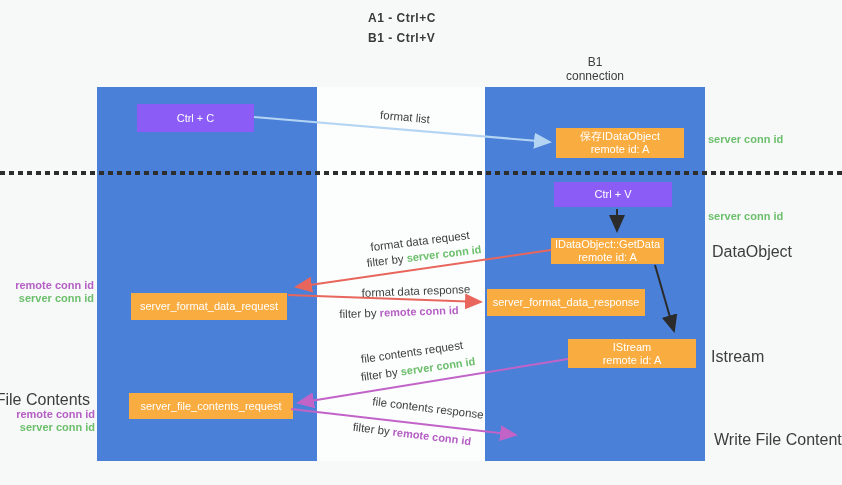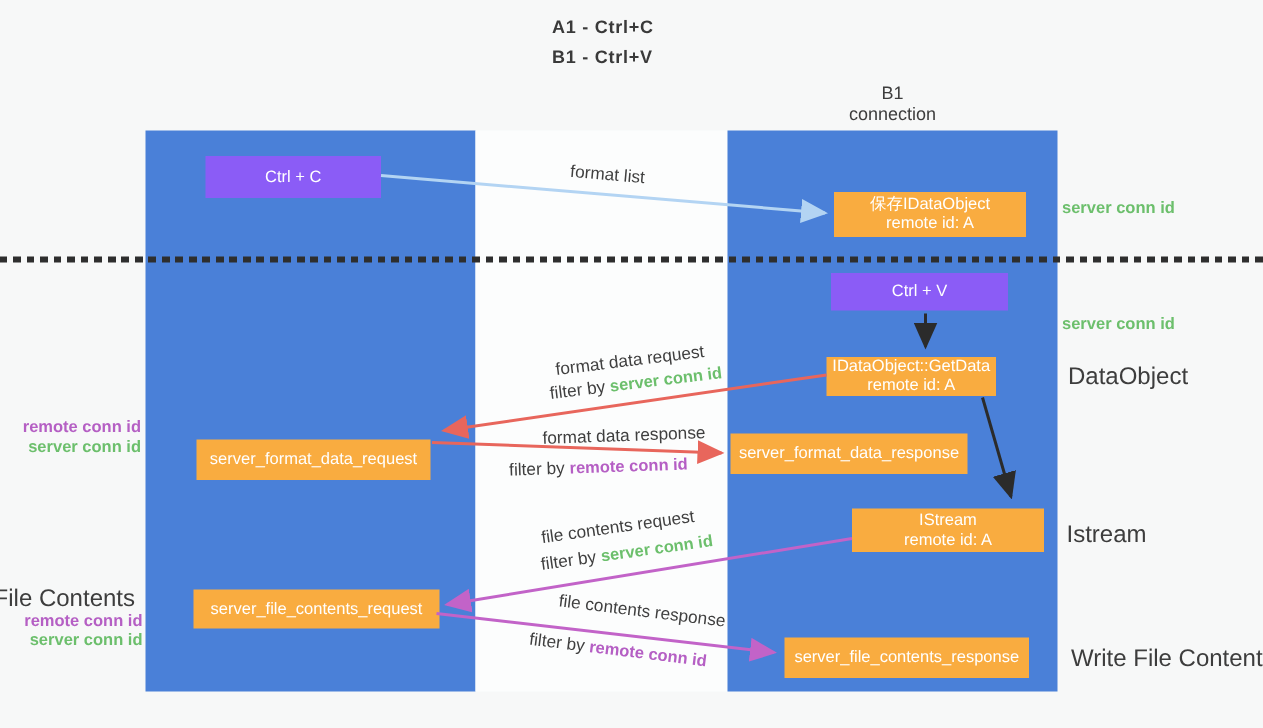--- a/index.html
+++ b/index.html
@@ -105,23 +105,20 @@
     <div>IDataObject::GetData</div>
     <div>remote id: A</div>
   </div>
   <div class="box orange" style="left:487px;top:289px;width:158px;height:27px;align-items:center;">
     <div>server_format_data_response</div>
   </div>
   <div class="box orange" style="left:568px;top:339px;width:128px;height:29px;">
     <div>IStream</div>
     <div>remote id: A</div>
   </div>
-  <div class="box orange" style="left:523px;top:425px;width:163px;height:27px;">
-    <div>server_file_contents_response</div>
-  </div>
 
   <svg class="arrow-layer" width="842" height="485" viewBox="0 0 842 485">
     <defs>
       <marker id="m-blue" markerWidth="9" markerHeight="8" refX="8" refY="4" orient="auto">
         <path d="M0,0 L9,4 L0,8 z" fill="#b3d4f3"></path>
       </marker>
       <marker id="m-red" markerWidth="9" markerHeight="8" refX="8" refY="4" orient="auto">
         <path d="M0,0 L9,4 L0,8 z" fill="#e8665c"></path>
       </marker>
       <marker id="m-black" markerWidth="9" markerHeight="8" refX="8" refY="4" orient="auto">

